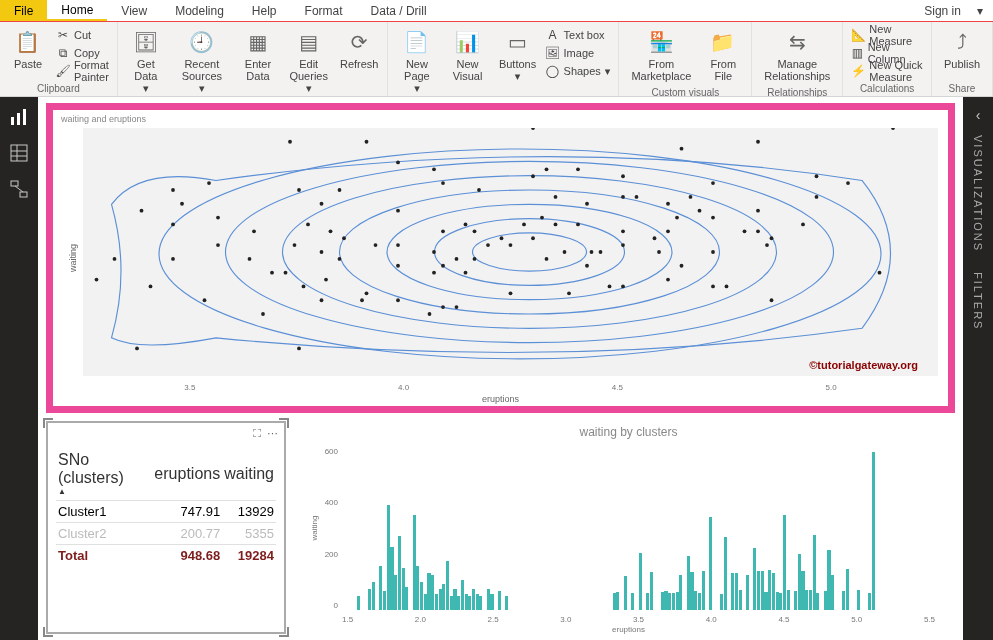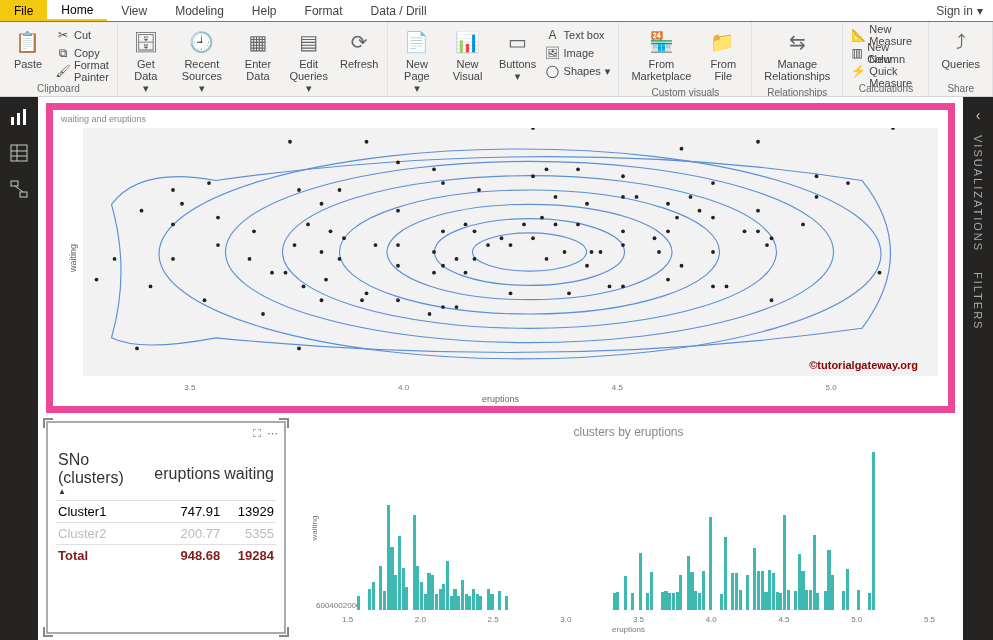--- a/index.html
+++ b/index.html
@@ -3,21 +3,21 @@
 <meta charset="utf-8">
 <style>
 * { margin:0; padding:0; box-sizing:border-box; font-family:"Segoe UI",Arial,sans-serif; }
 body { width:993px; height:640px; background:#fff; overflow:hidden; position:relative; }
 
 
 .menu-bar { height:22px; display:flex; align-items:stretch; border-bottom:1px solid #ef4444; font-size:12px; }
 .menu-file { background:#f2c811; color:#000; padding:0 14px; display:flex; align-items:center; cursor:pointer; }
 .menu-item { padding:4px 14px; display:flex; align-items:center; cursor:pointer; color:#444;text-align:center; }
 .menu-item.active { color:#000; border-bottom:2px solid #f2c811; font-weight:500; }
-.signin { margin-left:auto; padding:0 10px; display:flex; align-items:center; color:#444; gap:4px; }
+.signin { margin-left:auto; padding:0 10px; display:flex; align-items:center; color:#444; gap:16px; }
 
 
 .ribbon { height:75px; background:#f3f2f1; border-bottom:1px solid #d4d4d4; display:flex; font-size:11px; }
 .ribbon-group { display:flex; flex-direction:column; border-right:1px solid #e1e1e1; padding:2px 6px 0; }
 .ribbon-buttons { display:flex; flex:1; align-items:flex-start; gap:4px; }
 .ribbon-group-label { text-align:center; color:#666; font-size:10px; padding:1px 0 2px; }
 .btn-big { display:flex; flex-direction:column; align-items:center; justify-content:flex-start; padding:4px 6px; cursor:pointer; color:#444; min-width:44px; }
 .btn-big .icon { width:28px; height:28px; display:flex; align-items:center; justify-content:center; font-size:20px; color:#666; }
 .btn-big .lbl { text-align:center; line-height:1.1; margin-top:2px; }
 .btn-small { display:flex; align-items:center; gap:4px; padding:1px 2px; cursor:pointer; color:#444; height:18px; }
@@ -58,21 +58,21 @@
 .data-table th.r { text-align:right; }
 .data-table td { padding:3px 2px; border-top:1px solid #e0e0e0; font-size:13px; }
 .data-table tr.faded td { color:#bbb; }
 .data-table tr.total td { font-weight:bold; color:#7f1d1d; }
 .data-table td.r { text-align:right; }
 .sort-ind { font-size:8px; color:#333; display:block; }
 
 .bar-visual { flex:1; position:relative; }
 .bar-title { text-align:center; font-size:12px; color:#888; padding:4px; }
 .bar-plot { position:absolute; left:40px; right:20px; top:26px; bottom:24px; }
-.bar-yaxis { position:absolute; left:14px; top:26px; bottom:24px; font-size:8px; color:#777; display:flex; flex-direction:row; justify-content:space-between; align-items:flex-end; width:22px; }
+.bar-yaxis { position:absolute; left:14px; top:26px; bottom:24px; font-size:8px; color:#777; display:flex; flex-direction:column; justify-content:space-between; align-items:flex-end; width:22px; }
 .bar-ylab { position:absolute; left:0; top:50%; transform:translateY(-50%) rotate(-90deg); font-size:8px; color:#777; }
 .bar-xaxis { position:absolute; left:40px; right:20px; bottom:10px; display:flex; justify-content:space-between; font-size:8px; color:#777; }
 .bar-xlab { position:absolute; bottom:0; left:50%; transform:translateX(-50%); font-size:8px; color:#777; }
 .bars { position:absolute; inset:0; display:flex; align-items:flex-end; }
 .bar { flex:1; background:#3eb8b0; margin:0 0.3px; min-width:0; }
 .bar.gap { background:transparent; }
 
 svg.contour-svg { width:100%; height:100%; }
 </style>
 </head>
@@ -221,21 +221,21 @@
             <span>New Quick Measure</span>
           </div>
       </div>
     </div>
     <div class="ribbon-group-label">Calculations</div>
   </div>
   <div class="ribbon-group">
     <div class="ribbon-buttons">
       <div class="btn-big">
           <span class="icon">⤴</span>
-          <span class="lbl">Queries</span>
+          <span class="lbl">Publish</span>
         </div>
     </div>
     <div class="ribbon-group-label">Share</div>
   </div>
 </div>
 
 <div class="workspace">
   <div class="left-rail">
     <div class="rail-btn active">
         <svg width="20" height="20" viewBox="0 0 20 20">
@@ -438,21 +438,21 @@
                   <td>Total</td>
                   <td class="r">948.68</td>
                   <td class="r">19284</td>
                 </tr>
             </tbody>
           </table>
         </div>
       </div>
 
       <div class="bar-visual">
-        <div class="bar-title">clusters by eruptions</div>
+        <div class="bar-title">waiting by clusters</div>
         <div class="bar-ylab">waiting</div>
         <div class="bar-yaxis">
           <span>600</span>
             <span>400</span>
             <span>200</span>
             <span>0</span>
         </div>
         <div class="bar-plot">
             <div class="bars" id="bars">
               <div class="bar gap" style="height:0%"></div>

